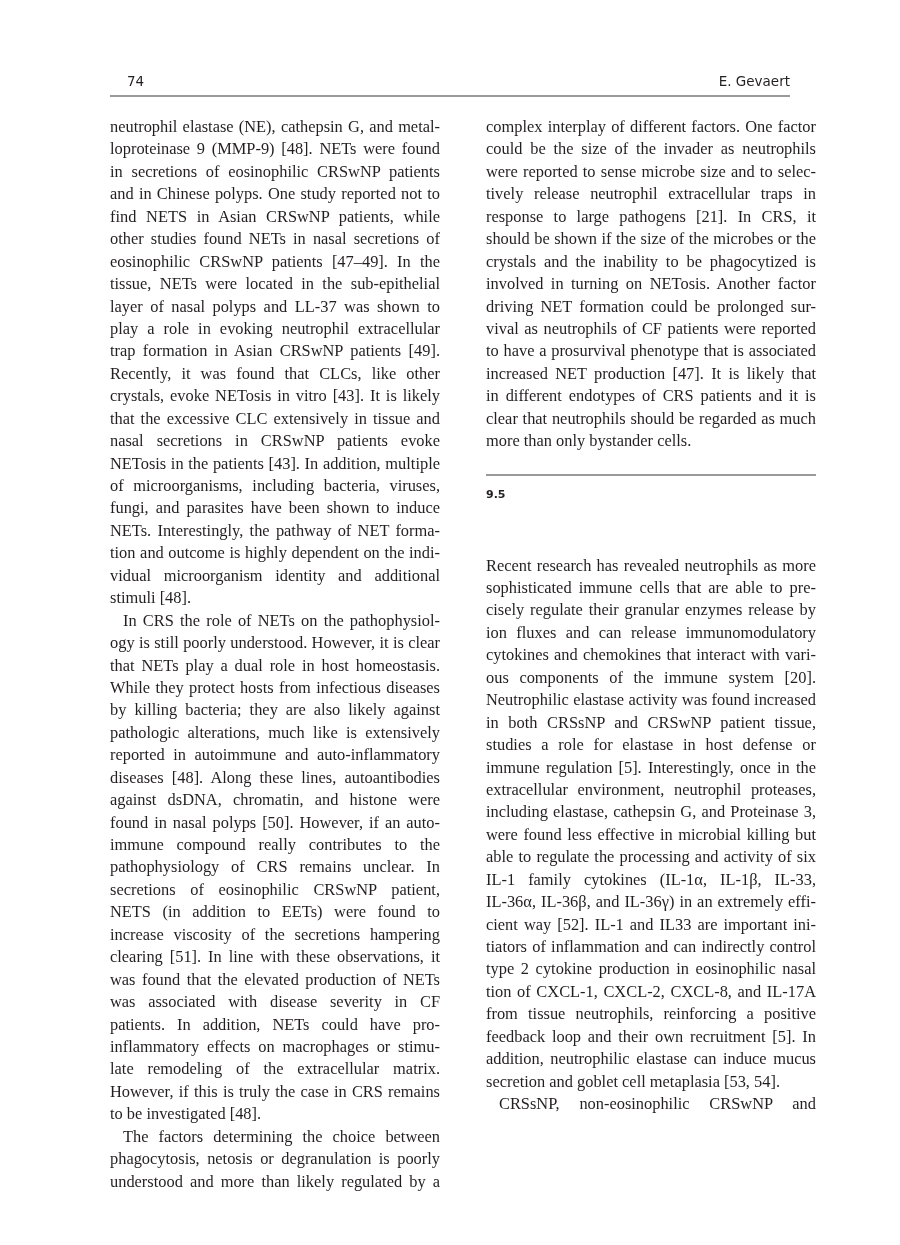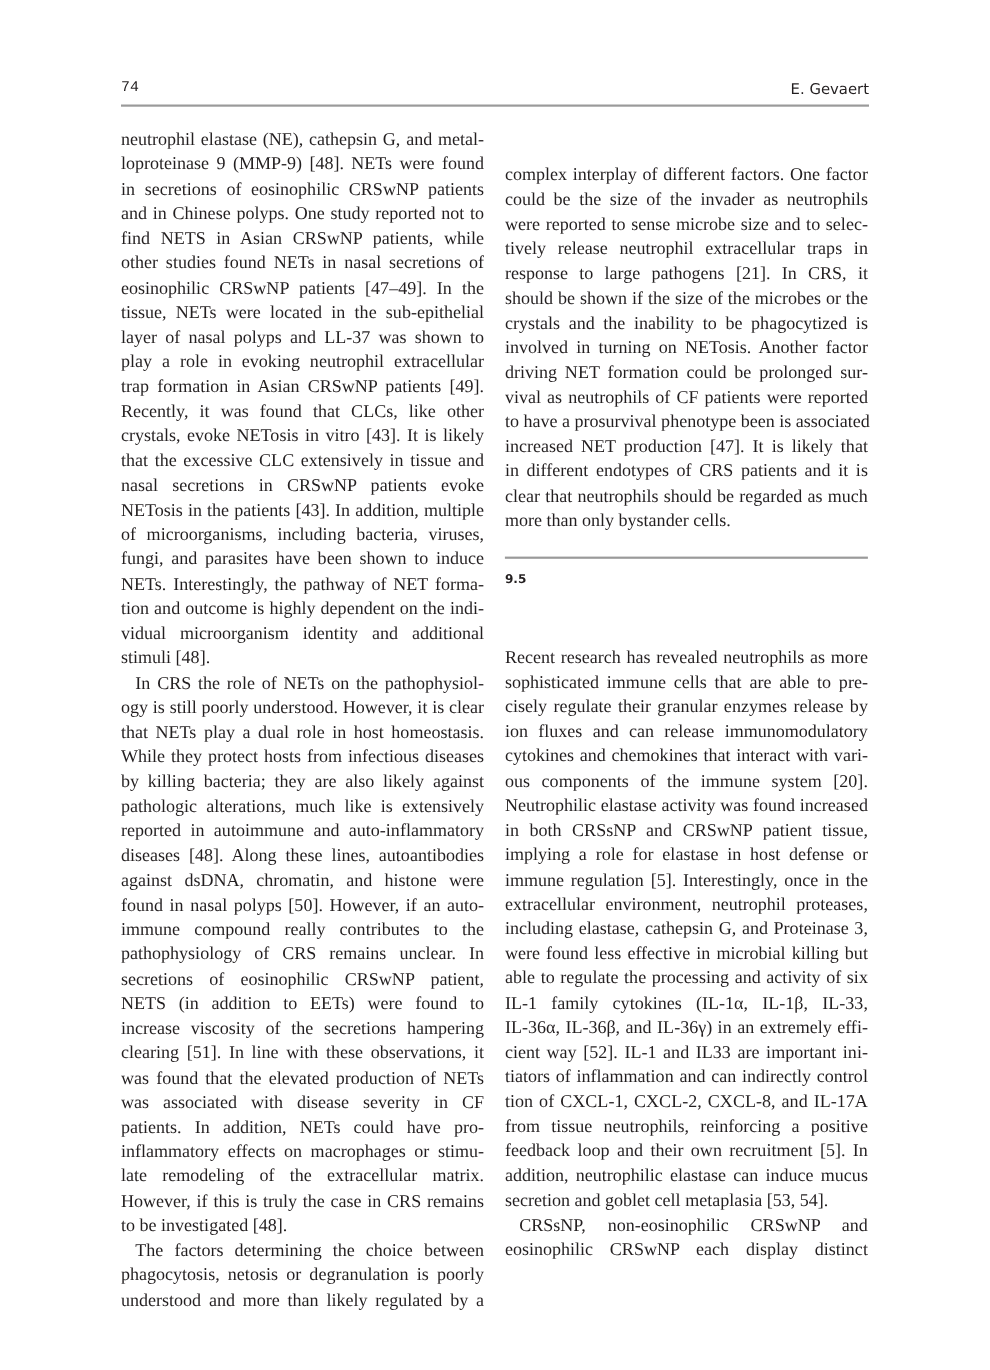--- a/index.html
+++ b/index.html
@@ -1,31 +1,31 @@
 <!DOCTYPE html>
 <html><head>
 <meta charset="utf-8">
 <style>
   html, body { margin: 0; padding: 0; background: #ffffff; }
   body { width: 900px; height: 1245px; position: relative; overflow: hidden; color: #231f20; }
   .header {
     position: absolute; left: 110px; top: 73px; width: 680px; height: 20px;
     font-family: "DejaVu Sans", sans-serif; font-size: 13.5px; color: #231f20;
   }
-  .header .pgnum { position: absolute; left: 0; top: 0; font-family: Liberation Mono, monospace; }
+  .header .pgnum { position: absolute; left: 17px; top: 0; }
   .header .author { position: absolute; right: 0; top: 0; }
   .header-rule {
     position: absolute; left: 110px; top: 95px; width: 680px; height: 2px; background: #9a9a9a;
   }
   .col {
     position: absolute; top: 116px; width: 330px;
     font-family: "Liberation Serif", serif; font-size: 16.4px; line-height: 22.45px; color: #231f20;
   }
   .col.left { left: 110px; }
-  .col.right { left: 459px; margin-top: 32px; }
+  .col.right { left: 486px; }
   .ln {
     display: block; height: 22.45px; white-space: nowrap;
     text-align: justify; text-align-last: justify; overflow: visible;
   }
   .ln.last { text-align-last: left; }
   .ln.indent { text-indent: 13px; }
   .section-rule { height: 2px; background: #9a9a9a; margin-top: 21px; }
   .section-head {
     position: relative; margin-top: 8px; height: 54px;
     font-family: "DejaVu Sans", sans-serif; font-weight: bold; font-size: 11px; line-height: 21px; color: #231f20;
@@ -100,51 +100,51 @@
       <span class="ln">complex interplay of different factors. One factor</span>
       <span class="ln">could be the size of the invader as neutrophils</span>
       <span class="ln">were reported to sense microbe size and to selec-</span>
       <span class="ln">tively release neutrophil extracellular traps in</span>
       <span class="ln">response to large pathogens [21]. In CRS, it</span>
       <span class="ln">should be shown if the size of the microbes or the</span>
       <span class="ln">crystals and the inability to be phagocytized is</span>
       <span class="ln">involved in turning on NETosis. Another factor</span>
       <span class="ln">driving NET formation could be prolonged sur-</span>
       <span class="ln">vival as neutrophils of CF patients were reported</span>
-      <span class="ln">to have a prosurvival phenotype been is associated</span>
+      <span class="ln">to have a prosurvival phenotype that is associated</span>
       <span class="ln">increased NET production [47]. It is likely that</span>
       <span class="ln">in different endotypes of CRS patients and it is</span>
       <span class="ln">clear that neutrophils should be regarded as much</span>
       <span class="ln last">more than only bystander cells.</span>
     </div>
   <div class="section-rule"></div>
   <div class="section-head">
     <span class="num">9.5</span>
   </div>
   <div class="gap"></div>
   <div id="right-body">
       <span class="ln">Recent research has revealed neutrophils as more</span>
       <span class="ln">sophisticated immune cells that are able to pre-</span>
       <span class="ln">cisely regulate their granular enzymes release by</span>
       <span class="ln">ion fluxes and can release immunomodulatory</span>
       <span class="ln">cytokines and chemokines that interact with vari-</span>
       <span class="ln">ous components of the immune system [20].</span>
       <span class="ln">Neutrophilic elastase activity was found increased</span>
       <span class="ln">in both CRSsNP and CRSwNP patient tissue,</span>
-      <span class="ln">implying a role for elastase in host defense or</span>
+      <span class="ln">studies a role for elastase in host defense or</span>
       <span class="ln">immune regulation [5]. Interestingly, once in the</span>
       <span class="ln">extracellular environment, neutrophil proteases,</span>
       <span class="ln">including elastase, cathepsin G, and Proteinase 3,</span>
       <span class="ln">were found less effective in microbial killing but</span>
       <span class="ln">able to regulate the processing and activity of six</span>
       <span class="ln">IL-1 family cytokines (IL-1α, IL-1β, IL-33,</span>
       <span class="ln">IL-36α, IL-36β, and IL-36γ) in an extremely effi-</span>
       <span class="ln">cient way [52]. IL-1 and IL33 are important ini-</span>
       <span class="ln">tiators of inflammation and can indirectly control</span>
+      <span class="ln">type 2 cytokine production in eosinophilic nasal</span>
       <span class="ln">tion of CXCL-1, CXCL-2, CXCL-8, and IL-17A</span>
       <span class="ln">from tissue neutrophils, reinforcing a positive</span>
       <span class="ln">feedback loop and their own recruitment [5]. In</span>
       <span class="ln">addition, neutrophilic elastase can induce mucus</span>
       <span class="ln last">secretion and goblet cell metaplasia [53, 54].</span>
       <span class="ln indent">CRSsNP, non-eosinophilic CRSwNP and</span>
-      <span class="ln">eosinophilic CRSwNP each display distinct</span>
     </div>
 </div>
 
 </body></html>

